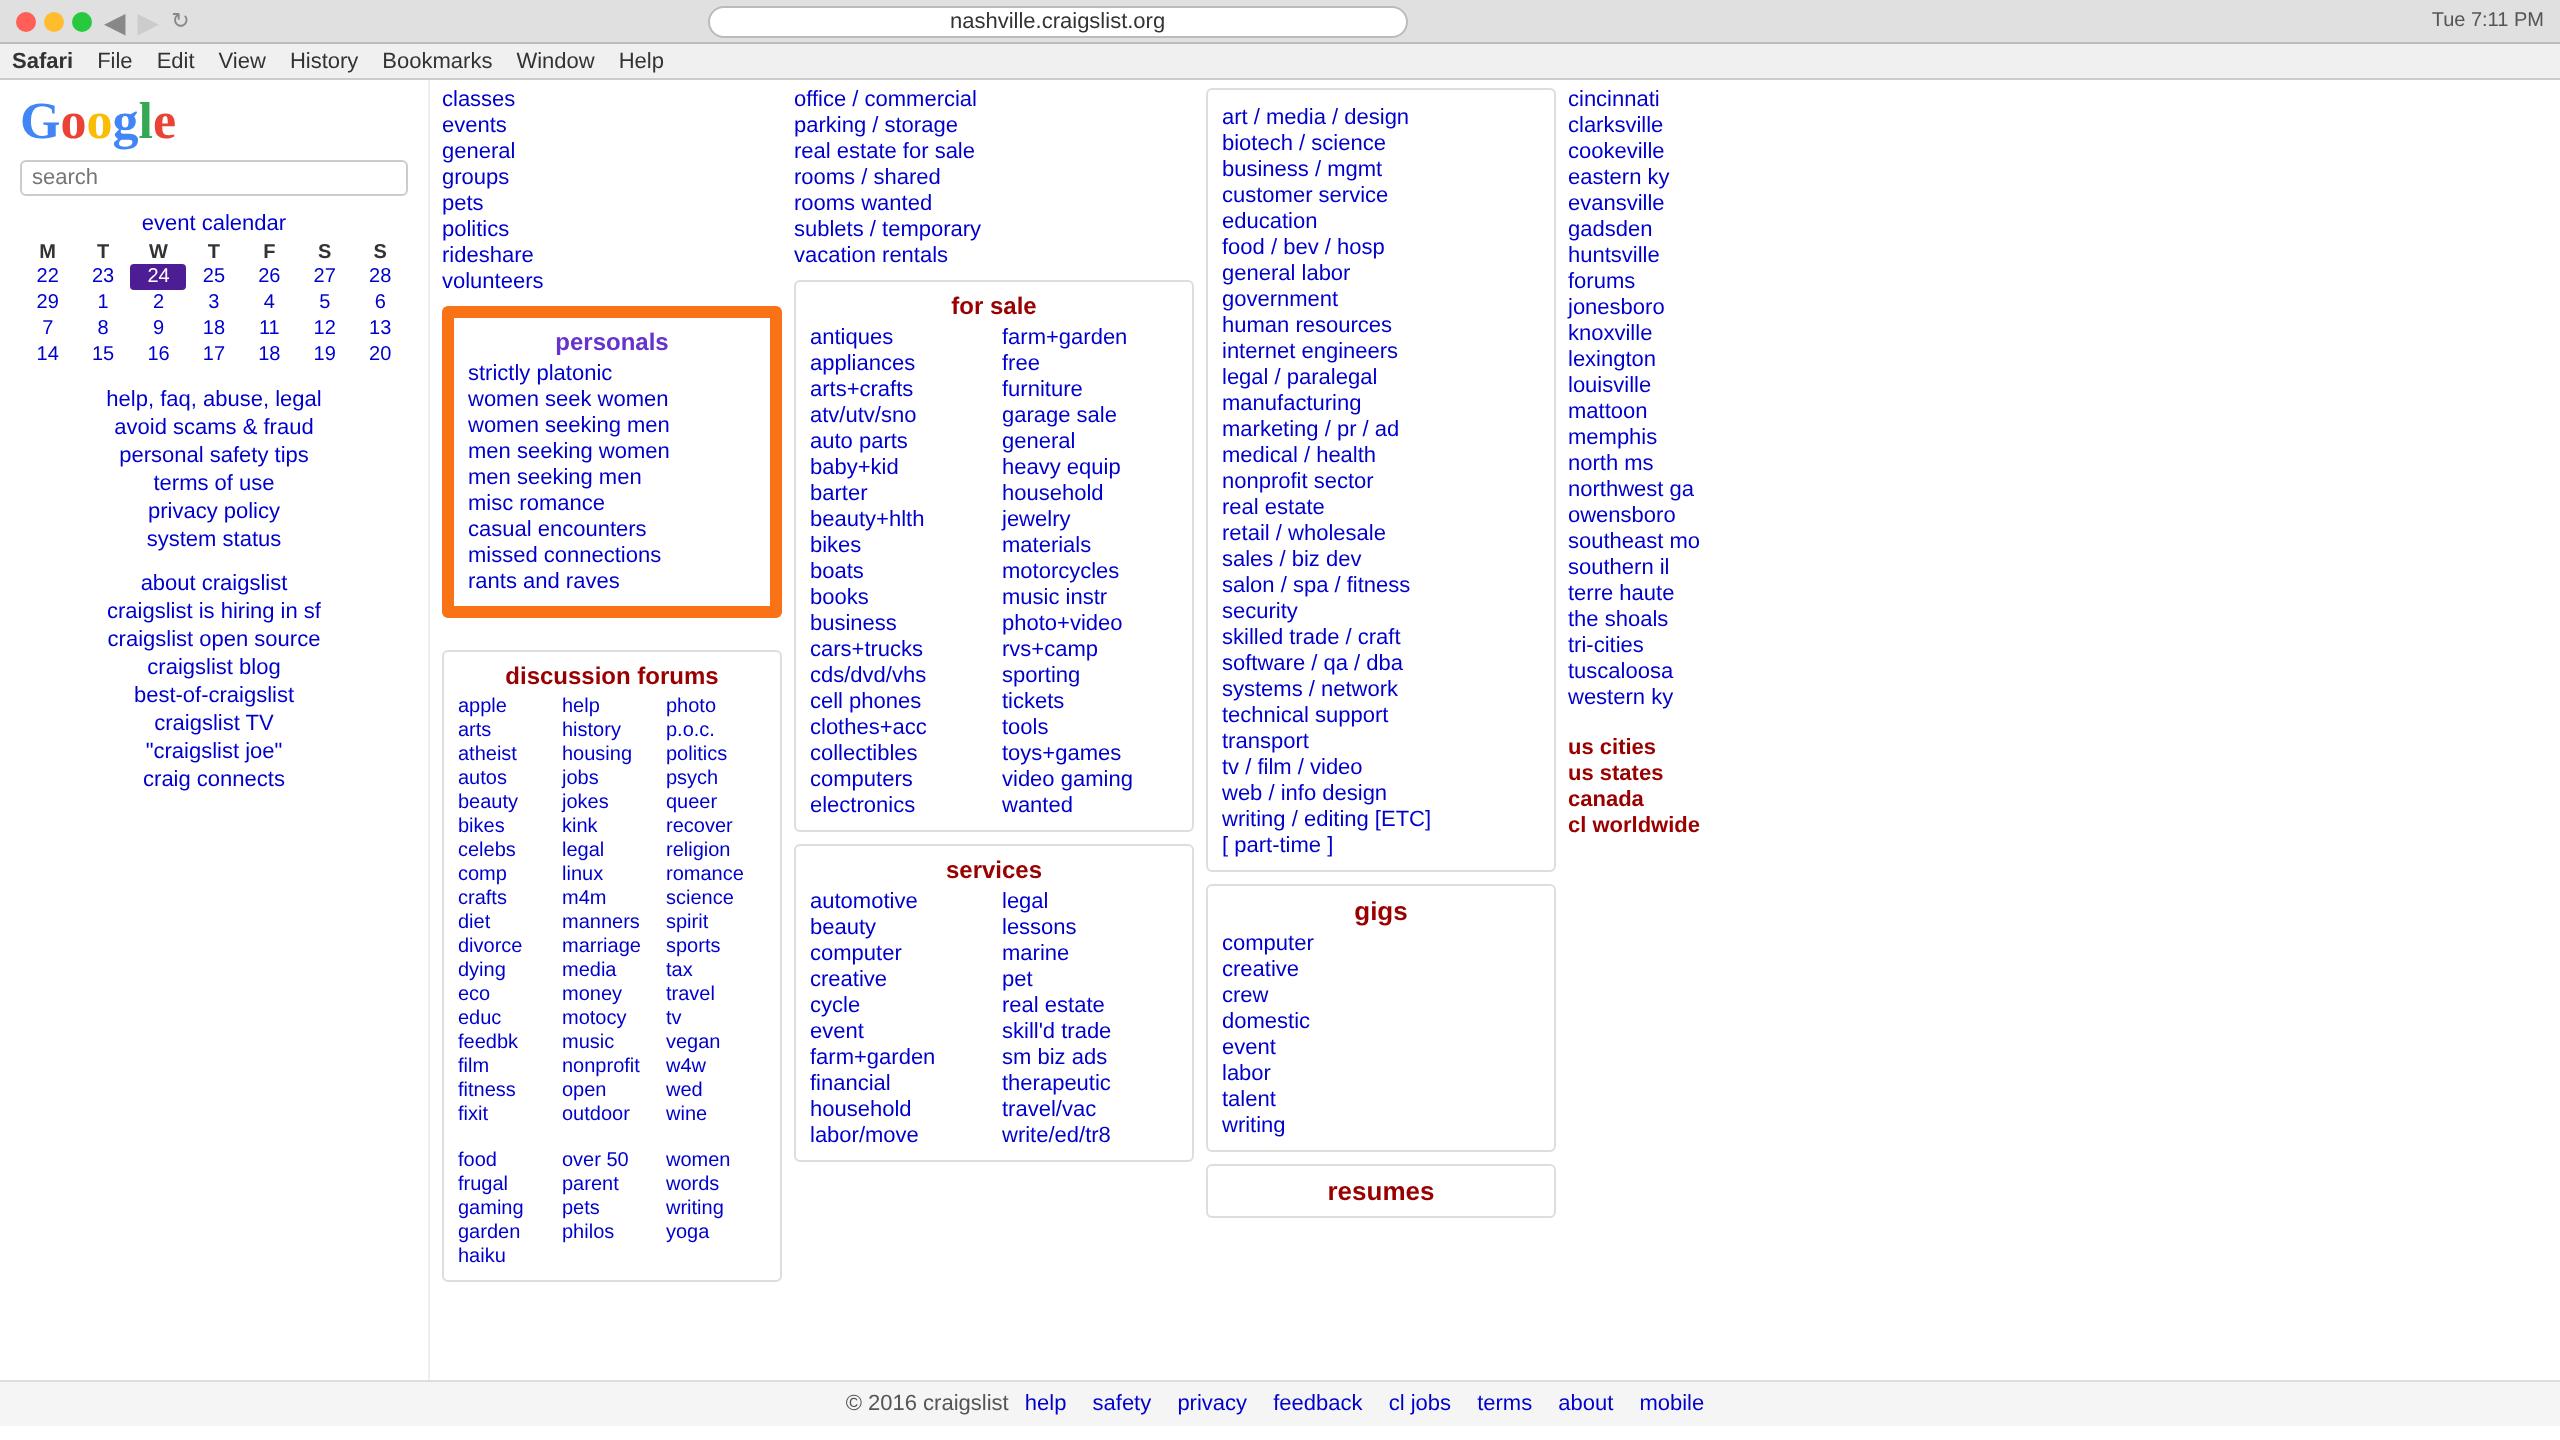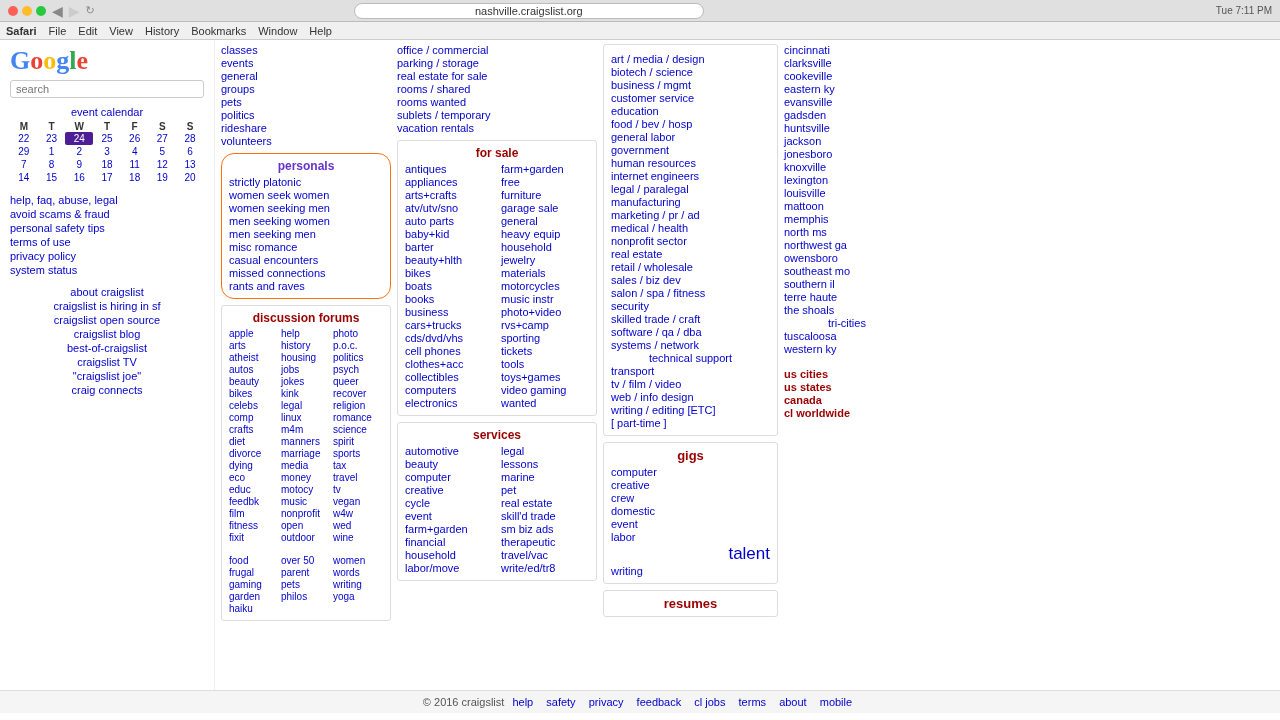--- a/index.html
+++ b/index.html
@@ -96,21 +96,21 @@
           <td style="text-align:center;color:#00c;cursor:pointer;padding:1px;">17</td>
           <td style="text-align:center;color:#00c;cursor:pointer;padding:1px;">18</td>
           <td style="text-align:center;color:#00c;cursor:pointer;padding:1px;">19</td>
           <td style="text-align:center;color:#00c;cursor:pointer;padding:1px;">20</td>
         </tr>
       </tbody>
         </table>
     </div>
 
     
-    <div style="margin-top:10px;">
+    <div style="margin-top:10px;text-align:center;">
       <a href="#" style="display:block;font-size:11px;margin-bottom:2px;">help, faq, abuse, legal</a>
       <a href="#" style="display:block;font-size:11px;margin-bottom:2px;">avoid scams &amp; fraud</a>
       <a href="#" style="display:block;font-size:11px;margin-bottom:2px;">personal safety tips</a>
       <a href="#" style="display:block;font-size:11px;margin-bottom:2px;">terms of use</a>
       <a href="#" style="display:block;font-size:11px;margin-bottom:2px;">privacy policy</a>
       <a href="#" style="display:block;font-size:11px;margin-bottom:2px;">system status</a>
     </div>
 
     <div style="margin-top:10px;text-align:center;">
       <a href="#" style="display:block;font-size:11px;margin-bottom:2px;">about craigslist</a>
@@ -134,21 +134,21 @@
           <a href="#" style="display:block;font-size:11px;margin-bottom:1px;">events</a>
           <a href="#" style="display:block;font-size:11px;margin-bottom:1px;">general</a>
           <a href="#" style="display:block;font-size:11px;margin-bottom:1px;">groups</a>
           <a href="#" style="display:block;font-size:11px;margin-bottom:1px;">pets</a>
           <a href="#" style="display:block;font-size:11px;margin-bottom:1px;">politics</a>
           <a href="#" style="display:block;font-size:11px;margin-bottom:1px;">rideshare</a>
           <a href="#" style="display:block;font-size:11px;margin-bottom:1px;">volunteers</a>
         </div>
       </div>
 
-      <div style="border:1px solid #f97316;border-radius:13px;padding:5px 7px;margin-bottom:6px;">
+      <div style="border:6px solid #f97316;border-radius:3px;padding:5px 7px;margin-bottom:16px;">
         <div style="text-align:center;font-size:12px;font-weight:bold;color:#6633cc;margin-bottom:3px;">personals</div>
         <a href="#" style="display:block;font-size:11px;margin-bottom:1px;">strictly platonic</a>
         <a href="#" style="display:block;font-size:11px;margin-bottom:1px;">women seek women</a>
         <a href="#" style="display:block;font-size:11px;margin-bottom:1px;">women seeking men</a>
         <a href="#" style="display:block;font-size:11px;margin-bottom:1px;">men seeking women</a>
         <a href="#" style="display:block;font-size:11px;margin-bottom:1px;">men seeking men</a>
         <a href="#" style="display:block;font-size:11px;margin-bottom:1px;">misc romance</a>
         <a href="#" style="display:block;font-size:11px;margin-bottom:1px;">casual encounters</a>
         <a href="#" style="display:block;font-size:11px;margin-bottom:1px;">missed connections</a>
         <a href="#" style="display:block;font-size:11px;margin-bottom:1px;">rants and raves</a>
@@ -340,69 +340,69 @@
         <a href="#" style="display:block;font-size:11px;margin-bottom:1px;">medical / health</a>
         <a href="#" style="display:block;font-size:11px;margin-bottom:1px;">nonprofit sector</a>
         <a href="#" style="display:block;font-size:11px;margin-bottom:1px;">real estate</a>
         <a href="#" style="display:block;font-size:11px;margin-bottom:1px;">retail / wholesale</a>
         <a href="#" style="display:block;font-size:11px;margin-bottom:1px;">sales / biz dev</a>
         <a href="#" style="display:block;font-size:11px;margin-bottom:1px;">salon / spa / fitness</a>
         <a href="#" style="display:block;font-size:11px;margin-bottom:1px;">security</a>
         <a href="#" style="display:block;font-size:11px;margin-bottom:1px;">skilled trade / craft</a>
         <a href="#" style="display:block;font-size:11px;margin-bottom:1px;">software / qa / dba</a>
         <a href="#" style="display:block;font-size:11px;margin-bottom:1px;">systems / network</a>
-        <a href="#" style="display:block;font-size:11px;margin-bottom:1px;text-align:center;">technical support</a>
+        <a href="#" style="display:block;font-size:11px;margin-bottom:1px;">technical support</a>
         <a href="#" style="display:block;font-size:11px;margin-bottom:1px;">transport</a>
         <a href="#" style="display:block;font-size:11px;margin-bottom:1px;">tv / film / video</a>
         <a href="#" style="display:block;font-size:11px;margin-bottom:1px;">web / info design</a>
         <a href="#" style="display:block;font-size:11px;margin-bottom:1px;">writing / editing [ETC]</a>
         <a href="#" style="display:block;font-size:11px;margin-bottom:1px;">[ part-time ]</a>
       </div>
 
       <div style="border:1px solid #ddd;border-radius:3px;padding:5px 7px;margin-bottom:6px;">
         <div style="text-align:center;font-size:13px;font-weight:bold;color:#990000;margin-bottom:3px;">gigs</div>
         <a href="#" style="display:block;font-size:11px;margin-bottom:1px;">computer</a>
         <a href="#" style="display:block;font-size:11px;margin-bottom:1px;">creative</a>
         <a href="#" style="display:block;font-size:11px;margin-bottom:1px;">crew</a>
         <a href="#" style="display:block;font-size:11px;margin-bottom:1px;">domestic</a>
         <a href="#" style="display:block;font-size:11px;margin-bottom:1px;">event</a>
         <a href="#" style="display:block;font-size:11px;margin-bottom:1px;">labor</a>
-        <a href="#" style="display:block;font-size:17px;margin-bottom:1px;text-align:right;">talent</a>
+        <a href="#" style="display:block;font-size:11px;margin-bottom:1px;">talent</a>
         <a href="#" style="display:block;font-size:11px;margin-bottom:1px;">writing</a>
       </div>
 
       <div style="border:1px solid #ddd;border-radius:3px;padding:5px 7px;">
         <div style="text-align:center;font-size:13px;font-weight:bold;color:#990000;">resumes</div>
       </div>
     </div>
 
     <div style="flex:1;min-width:120px;">
       <div style="font-size:11px;">
         <a href="#" style="display:block;font-size:11px;margin-bottom:1px;">cincinnati</a>
         <a href="#" style="display:block;font-size:11px;margin-bottom:1px;">clarksville</a>
         <a href="#" style="display:block;font-size:11px;margin-bottom:1px;">cookeville</a>
         <a href="#" style="display:block;font-size:11px;margin-bottom:1px;">eastern ky</a>
         <a href="#" style="display:block;font-size:11px;margin-bottom:1px;">evansville</a>
         <a href="#" style="display:block;font-size:11px;margin-bottom:1px;">gadsden</a>
         <a href="#" style="display:block;font-size:11px;margin-bottom:1px;">huntsville</a>
-        <a href="#" style="display:block;font-size:11px;margin-bottom:1px;">jackson</a>
+        <a href="#" style="display:block;font-size:11px;margin-bottom:1px;">forums</a>
         <a href="#" style="display:block;font-size:11px;margin-bottom:1px;">jonesboro</a>
         <a href="#" style="display:block;font-size:11px;margin-bottom:1px;">knoxville</a>
         <a href="#" style="display:block;font-size:11px;margin-bottom:1px;">lexington</a>
         <a href="#" style="display:block;font-size:11px;margin-bottom:1px;">louisville</a>
         <a href="#" style="display:block;font-size:11px;margin-bottom:1px;">mattoon</a>
         <a href="#" style="display:block;font-size:11px;margin-bottom:1px;">memphis</a>
         <a href="#" style="display:block;font-size:11px;margin-bottom:1px;">north ms</a>
         <a href="#" style="display:block;font-size:11px;margin-bottom:1px;">northwest ga</a>
         <a href="#" style="display:block;font-size:11px;margin-bottom:1px;">owensboro</a>
         <a href="#" style="display:block;font-size:11px;margin-bottom:1px;">southeast mo</a>
         <a href="#" style="display:block;font-size:11px;margin-bottom:1px;">southern il</a>
         <a href="#" style="display:block;font-size:11px;margin-bottom:1px;">terre haute</a>
         <a href="#" style="display:block;font-size:11px;margin-bottom:1px;">the shoals</a>
-        <a href="#" style="display:block;font-size:11px;margin-bottom:1px;margin-left:44px;">tri-cities</a>
+        <a href="#" style="display:block;font-size:11px;margin-bottom:1px;">tri-cities</a>
         <a href="#" style="display:block;font-size:11px;margin-bottom:1px;">tuscaloosa</a>
         <a href="#" style="display:block;font-size:11px;margin-bottom:1px;">western ky</a>
         <br>
         <a href="#" style="display:block;font-size:11px;margin-bottom:1px;font-weight:bold;color:#990000;">us cities</a>
         <a href="#" style="display:block;font-size:11px;margin-bottom:1px;font-weight:bold;color:#990000;">us states</a>
         <a href="#" style="display:block;font-size:11px;margin-bottom:1px;font-weight:bold;color:#990000;">canada</a>
         <a href="#" style="display:block;font-size:11px;margin-bottom:1px;font-weight:bold;color:#990000;">cl worldwide</a>
       </div>
     </div>
 

